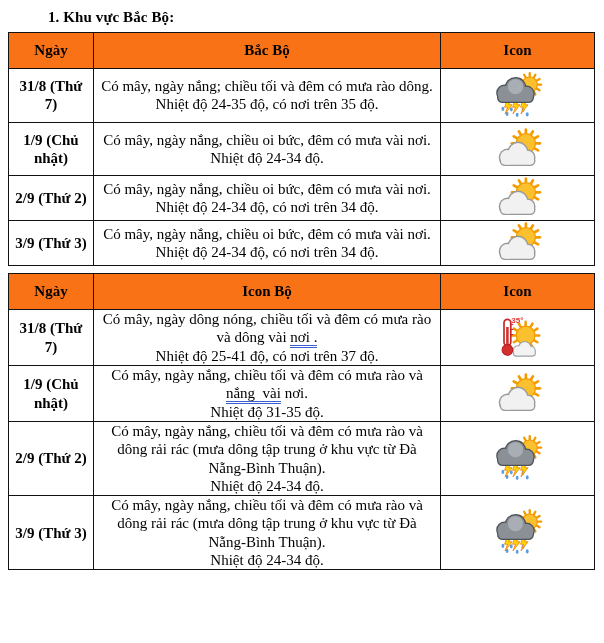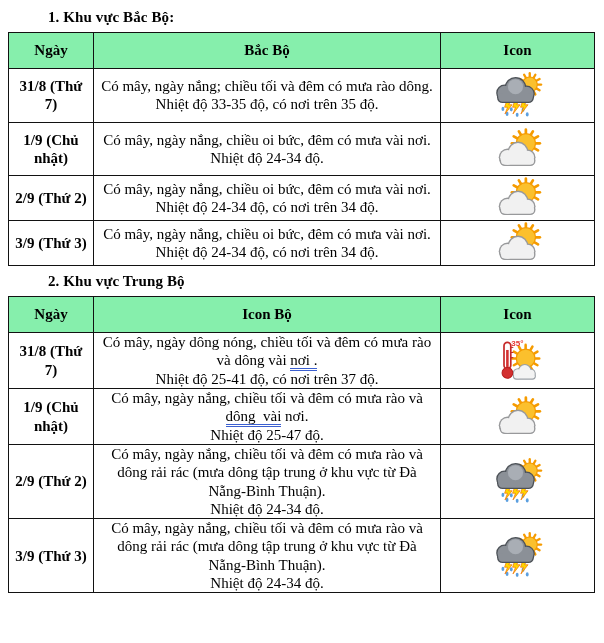--- a/index.html
+++ b/index.html
@@ -25,21 +25,21 @@
   }
   col.c-date   { width: 85px; }
   col.c-region { width: 347px; }
   col.c-icon   { width: 154px; }
   th, td { border: 1.5px solid #121212; }
   th {
     font-size: 15px;
     font-weight: bold;
     text-align: center;
     padding: 9px 2px;
-    background: #86efac;
+    background: #f97316;
   }
   td {
     font-size: 15px;
     text-align: center;
     vertical-align: middle;
     padding: 0 5px;
     line-height: 1.22;
   }
   td.date-cell { font-weight: bold; padding: 8px 3px; }
   td.desc-cell .line { white-space: pre-wrap; }
@@ -67,21 +67,21 @@
             <th>Ngày</th>
             <th>Bắc Bộ</th>
             <th>Icon</th>
           </tr>
       </thead>
       <tbody>
           <tr>
             <td class="date-cell">31/8 (Thứ 7)</td>
             <td class="desc-cell">
               <div class="line"><span>Có mây, ngày nắng; chiều tối và đêm có mưa rào dông.</span></div>
-              <div class="line"><span>Nhiệt độ 33-35 độ, có nơi trên 35 độ.</span></div>
+              <div class="line"><span>Nhiệt độ 24-35 độ, có nơi trên 35 độ.</span></div>
             </td>
             <td class="icon-cell">
   <svg width="56" height="47" viewBox="0 0 66 56" aria-hidden="true">
     <g stroke="#F59B00" stroke-width="2.8" stroke-linecap="round">
       <line x1="56" y1="15" x2="60.5" y2="15"></line>
                   <line x1="54.8" y1="19.5" x2="58.7" y2="21.7"></line>
       <line x1="51.5" y1="22.8" x2="53.7" y2="26.7"></line>
                   <line x1="47" y1="24" x2="47" y2="28.5"></line>
       <line x1="42.5" y1="22.8" x2="40.3" y2="26.7"></line>
                   <line x1="39.2" y1="19.5" x2="35.3" y2="21.7"></line>
@@ -234,21 +234,20 @@
       <rect x="12.6" y="32.6" width="37.8" height="8.8" rx="4.4"></rect>
     </g>
   </svg>
 </td>
           </tr>
         </tbody>
     </table>
   </div>
 
   <div class="section">
-    <div class="section-title">2. Khu vực Trung Bộ</div>
     <table class="forecast-table">
       <colgroup>
         <col class="c-date">
           <col class="c-region">
           <col class="c-icon">
       </colgroup>
       <thead>
         <tr>
             <th>Ngày</th>
             <th>Icon Bộ</th>
@@ -299,22 +298,22 @@
       <line x1="24.5" y1="17" x2="27.5" y2="17" stroke="#c62828" stroke-width="1.2"></line>
       <line x1="24.5" y1="23" x2="27.5" y2="23" stroke="#c62828" stroke-width="1.2"></line>
     </g>
     <text x="25" y="9" font-size="9.5" font-weight="bold" fill="#e53935" font-family="Liberation Sans, sans-serif">35°</text>
   </svg>
 </td>
           </tr>
           <tr>
             <td class="date-cell">1/9 (Chủ nhật)</td>
             <td class="desc-cell">
-              <div class="line"><span>Có mây, ngày nắng, chiều tối và đêm có mưa rào và </span><span class="grammar">dông  vài</span><span> nơi.</span></div>
-              <div class="line"><span>Nhiệt độ 25-47 độ.</span></div>
+              <div class="line"><span>Có mây, ngày nắng, chiều tối và đêm có mưa rào và </span><span class="grammar">nắng  vài</span><span> nơi.</span></div>
+              <div class="line"><span>Nhiệt độ 31-35 độ.</span></div>
             </td>
             <td class="icon-cell">
   <svg width="56" height="42" viewBox="0 0 64 47" aria-hidden="true">
     <g stroke="#F59B00" stroke-width="3.1" stroke-linecap="round">
       <line x1="52" y1="17" x2="57" y2="17"></line>
                   <line x1="50.5" y1="22.5" x2="54.9" y2="25"></line>
       <line x1="46.5" y1="26.5" x2="49" y2="30.9"></line>
                   <line x1="41" y1="28" x2="41" y2="33"></line>
       <line x1="35.5" y1="26.5" x2="33" y2="30.9"></line>
                   <line x1="31.5" y1="22.5" x2="27.1" y2="25"></line>

